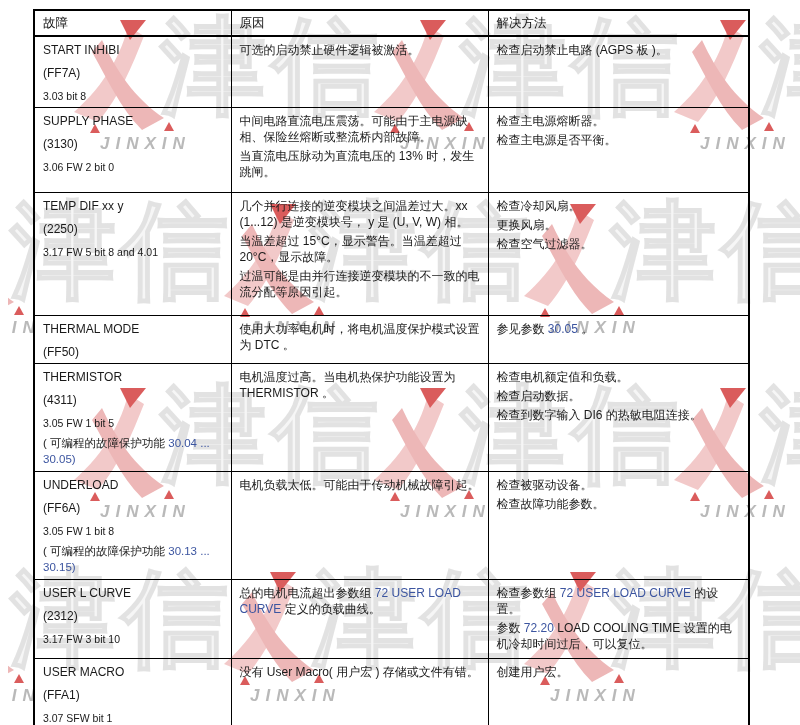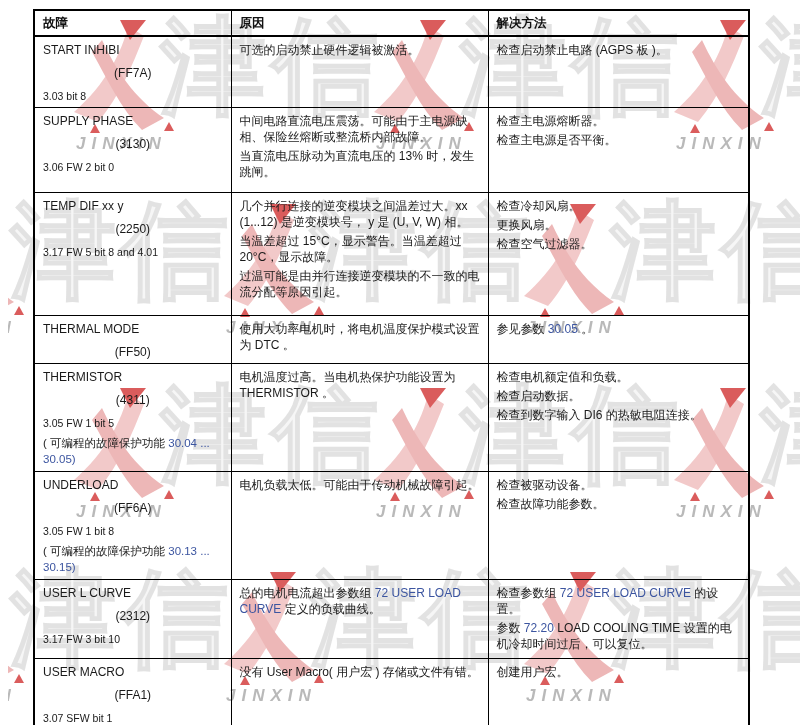--- a/index.html
+++ b/index.html
@@ -15,50 +15,50 @@
   .wm-x{position:absolute;left:0;top:6px;}
   .wm-cn{
     position:absolute;left:92px;top:-16px;
     font-size:106px;font-weight:bold;letter-spacing:6px;white-space:nowrap;
     color:#f4f4f4;-webkit-text-stroke:1.5px #dcdcdc;
     font-family:"DejaVu Sans",sans-serif;
   }
   .wm-en{
     position:absolute;left:8px;top:122px;
     font-style:italic;font-weight:bold;font-size:17px;letter-spacing:6px;
-    color:#a8a8a8;white-space:nowrap;
+    color:#a8a8a8;white-space:nowrap;padding-left:24px;
   }
   .wm-tri{
     position:absolute;width:0;height:0;
     border-left:5px solid transparent;border-right:5px solid transparent;
     border-bottom:9px solid #d23434;
   }
   
   .table-wrap{position:absolute;left:33px;top:9px;z-index:1;}
   table.fault{
     border-collapse:collapse;table-layout:fixed;width:715px;
     border:2px solid #000;background:transparent;
   }
   table.fault th, table.fault td{
     border:1px solid #000;vertical-align:top;text-align:left;
     background:transparent;
   }
   table.fault thead th{
     border-bottom:2px solid #000;
-    font-size:12.5px;font-weight:bold;color:#111;
+    font-size:12.5px;font-weight:normal;color:#111;
     padding:4px 8px 3px 8px;height:16px;
   }
   table.fault td{
     font-size:12px;color:#1a1a1a;
     padding:5px 8px 4px 8px;line-height:16px;
   }
   td .para{margin:0 0 3px 0;}
   td .para:last-child{margin-bottom:0;}
   .f-name{font-size:12px;line-height:14px;margin:1px 0 0 0;}
-  .f-code{font-size:12px;line-height:14px;margin:9px 0 0 0;text-align:center;}
+  .f-code{font-size:12px;line-height:14px;margin:9px 0 0 0;}
   .f-bits{font-size:10.5px;line-height:13px;margin:10px 0 0 0;}
   .f-note{font-size:11.5px;line-height:16px;margin:5px 0 0 0;}
   .link{color:#3c55a0;}
 </style>
 </head>
 <body>
 
 <div class="wm-layer">
     <div class="wm" style="left: 60px; top: 12px;">
       <svg class="wm-x" width="100" height="118" viewBox="0 0 100 118">

